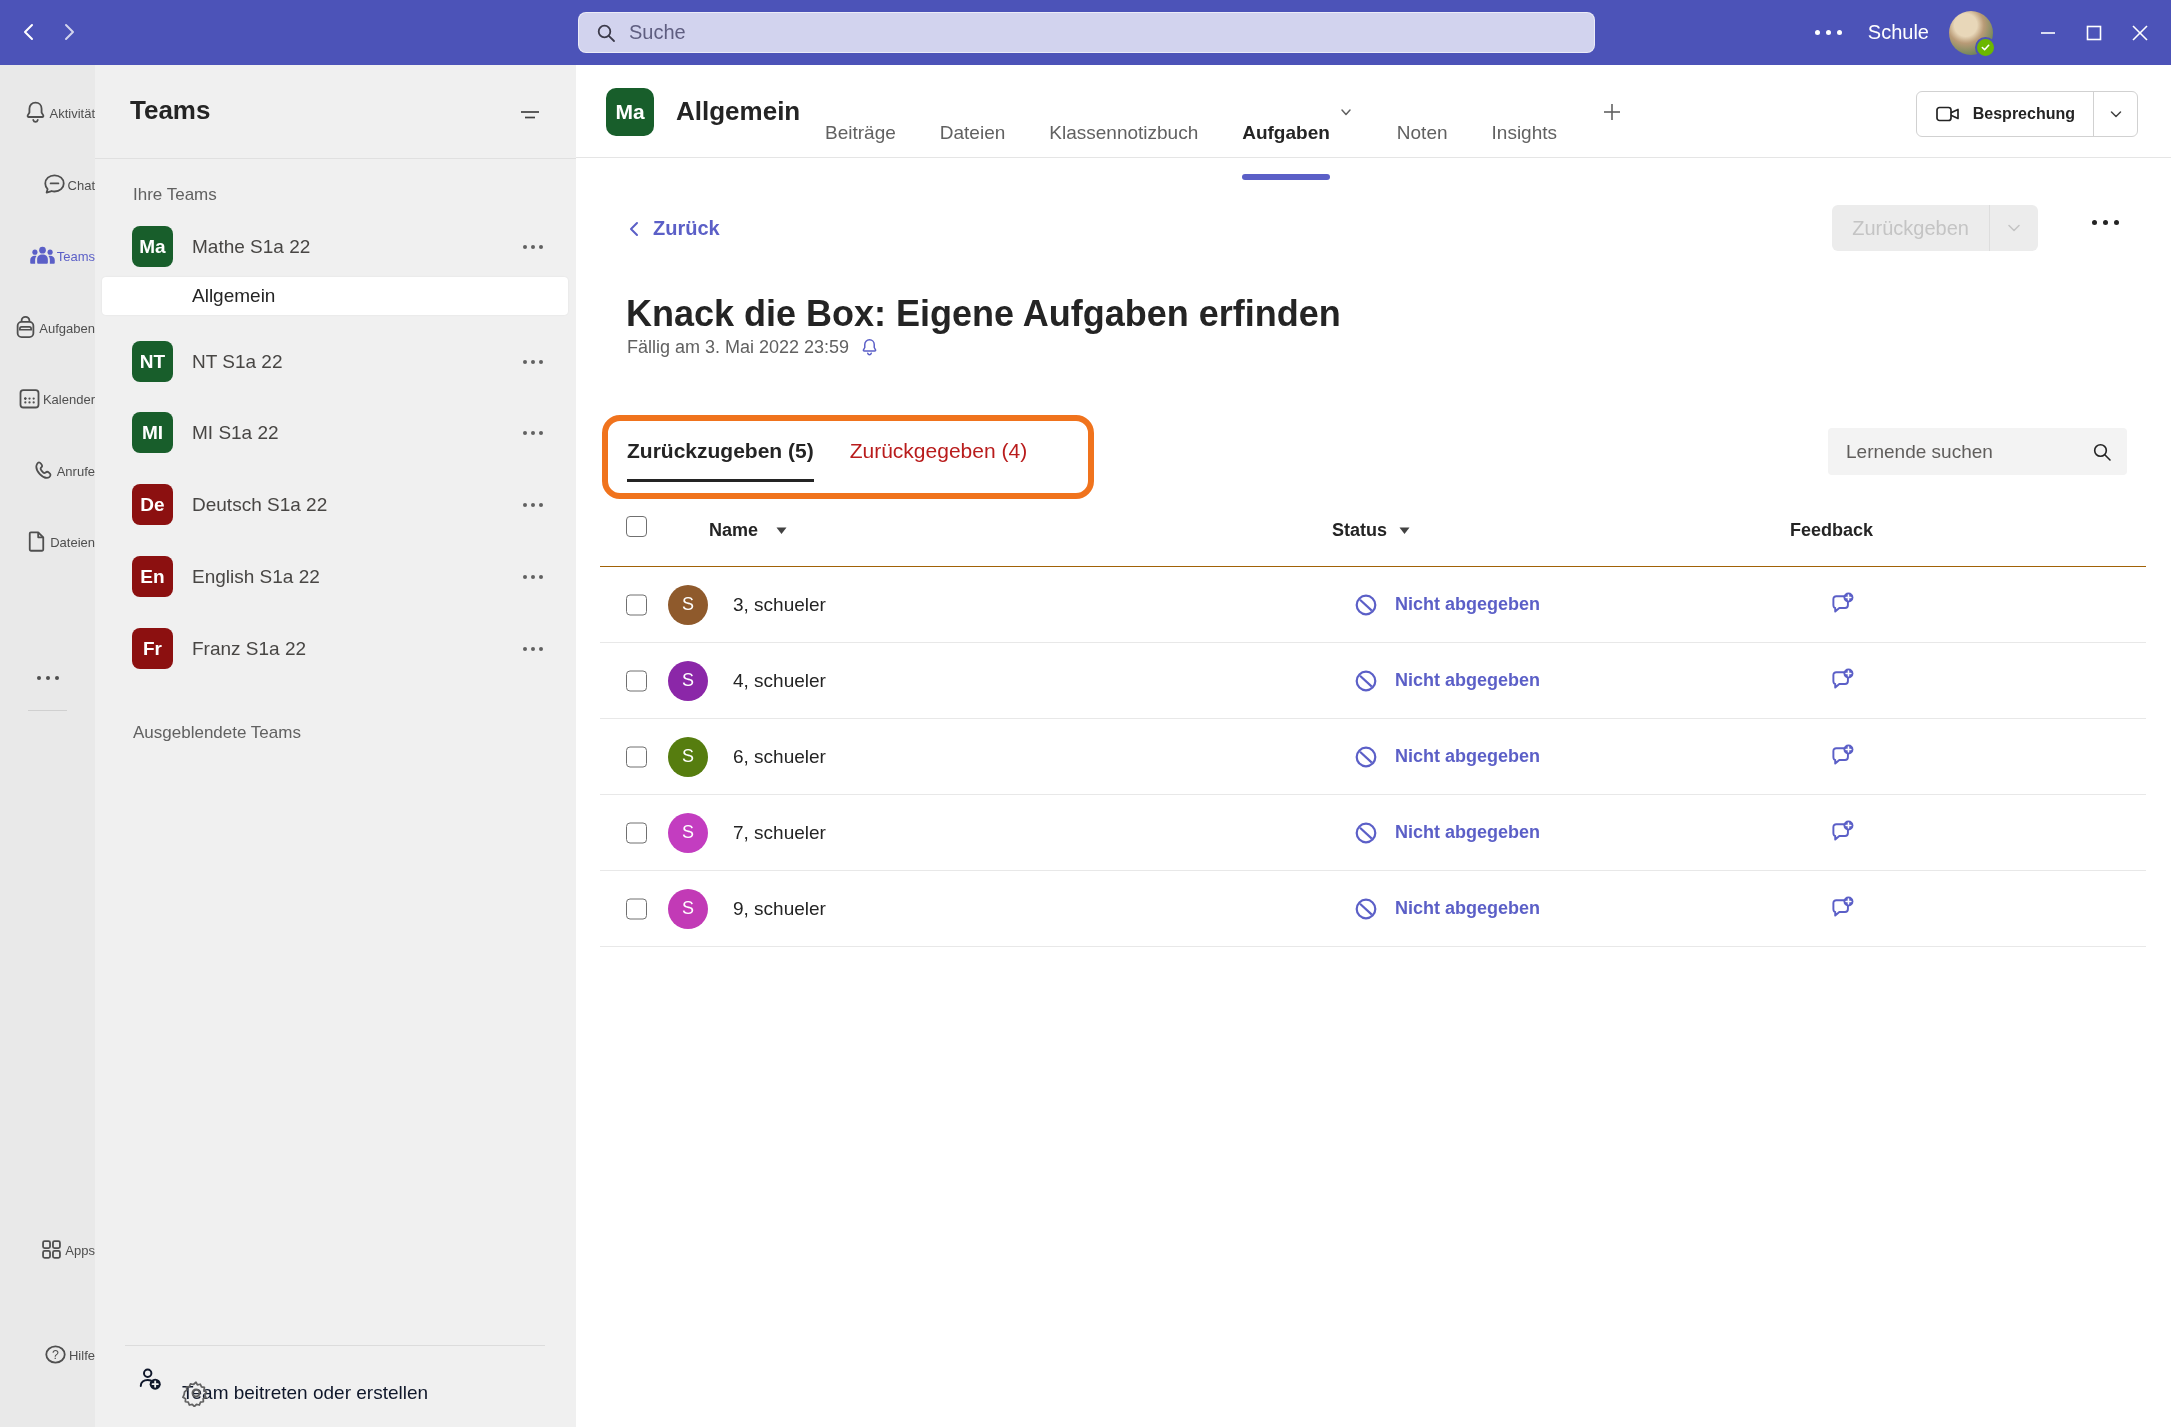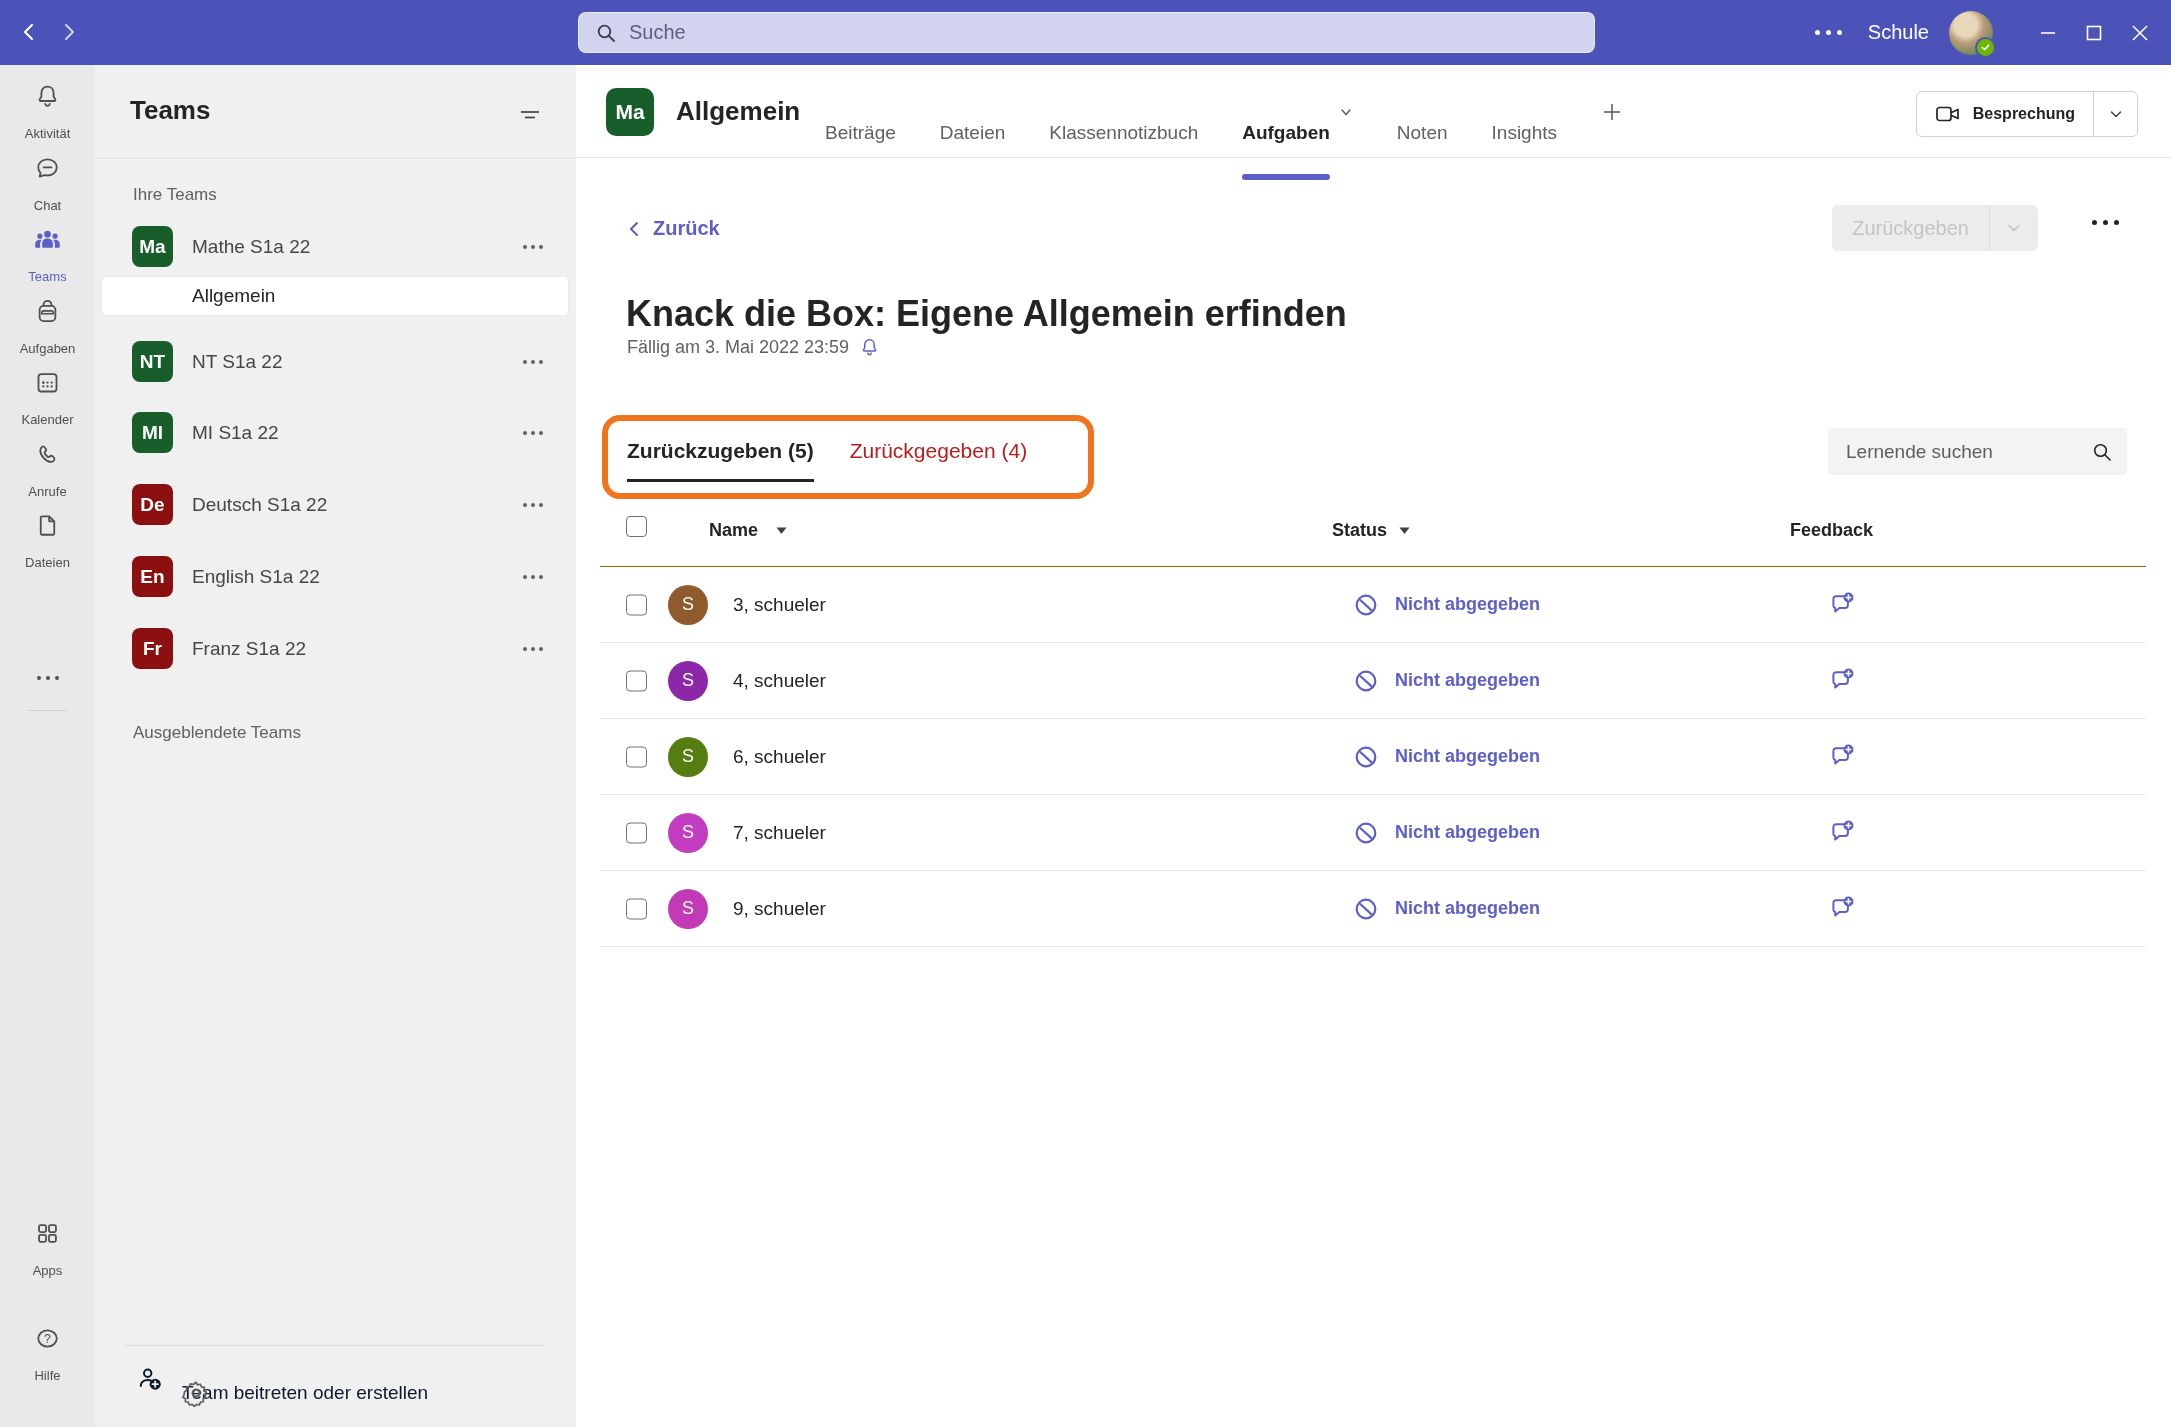--- a/index.html
+++ b/index.html
@@ -25,22 +25,22 @@
   .tb-account{font-size:20px;margin-right:20px;cursor:pointer;}
   .tb-avatar{position:relative;width:44px;height:44px;border-radius:50%;margin-right:32px;cursor:pointer;
        background:radial-gradient(circle at 38% 32%,#e8d7b9 0 28%,#b99b77 45%,#7c8a5e 70%,#55644a 100%);}
   .tb-avatar .badge{position:absolute;right:-3px;bottom:-3px;width:17px;height:17px;border-radius:50%;
        background:#6bb700;border:2px solid #4c53b8;display:flex;align-items:center;justify-content:center;}
   .winbtn{width:46px;height:46px;display:flex;align-items:center;justify-content:center;cursor:pointer;color:#fff;}
   .winbtn.close{margin-right:8px;}
 
   
   .rail{position:absolute;left:0;top:65px;width:95px;height:1362px;background:#e9e9e9;}
-  .rail-item{position:absolute;left:0;width:95px;height:58px;display:flex;flex-direction:column;
-       align-items:center;justify-content:space-between;color:#4f4f4f;cursor:pointer;}
+  .rail-item{position:absolute;left:0;width:95px;height:58px;display:flex;flex-direction:row;
+       align-items:center;justify-content:flex-end;color:#4f4f4f;cursor:pointer;}
   .rail-item .lbl{font-size:13px;margin-top:3px;}
   .rail-item.selected{color:#5b5fc7;}
   .rail-more{position:absolute;left:0;top:600px;width:95px;height:26px;display:flex;align-items:center;
        justify-content:center;gap:5px;cursor:pointer;}
   .rail-more i{width:4px;height:4px;border-radius:50%;background:#4f4f4f;}
   .rail-div{position:absolute;left:28px;top:645px;width:39px;height:1px;background:#d0d0d0;}
 
   
   .sidebar{position:absolute;left:95px;top:65px;width:481px;height:1362px;background:#f0f0f0;}
   .sb-title{position:absolute;left:35px;top:30px;font-size:26px;font-weight:bold;color:#242424;}
@@ -461,21 +461,21 @@
             <polyline points="4,6.5 9,11.5 14,6.5" fill="none" stroke="currentColor" stroke-width="1.6" stroke-linecap="round" stroke-linejoin="round"></polyline>
           </svg>
       </div>
     </div>
     <div class="more-dots">
         <i></i>
         <i></i>
         <i></i>
       </div>
 
-    <div class="a-title">Knack die Box: Eigene Allgemein erfinden</div>
+    <div class="a-title">Knack die Box: Eigene Aufgaben erfinden</div>
     <div class="a-due">
       <span>Fällig am 3. Mai 2022 23:59</span>
       <span class="bell">
         <svg width="21" height="21" viewBox="0 0 24 24">
             <path d="M12 3.2c-3.2 0-5.4 2.3-5.4 5.5v3.3l-1.5 2.6c-.3.6.1 1.4.9 1.4h12c.8 0 1.2-.8.9-1.4l-1.5-2.6V8.7c0-3.2-2.2-5.5-5.4-5.5z" fill="none" stroke="currentColor" stroke-width="1.7" stroke-linejoin="round"></path>
             <path d="M10 18.6c.3 1 1.1 1.7 2 1.7s1.7-.7 2-1.7" fill="none" stroke="currentColor" stroke-width="1.7" stroke-linecap="round"></path>
           </svg>
       </span>
     </div>
 

